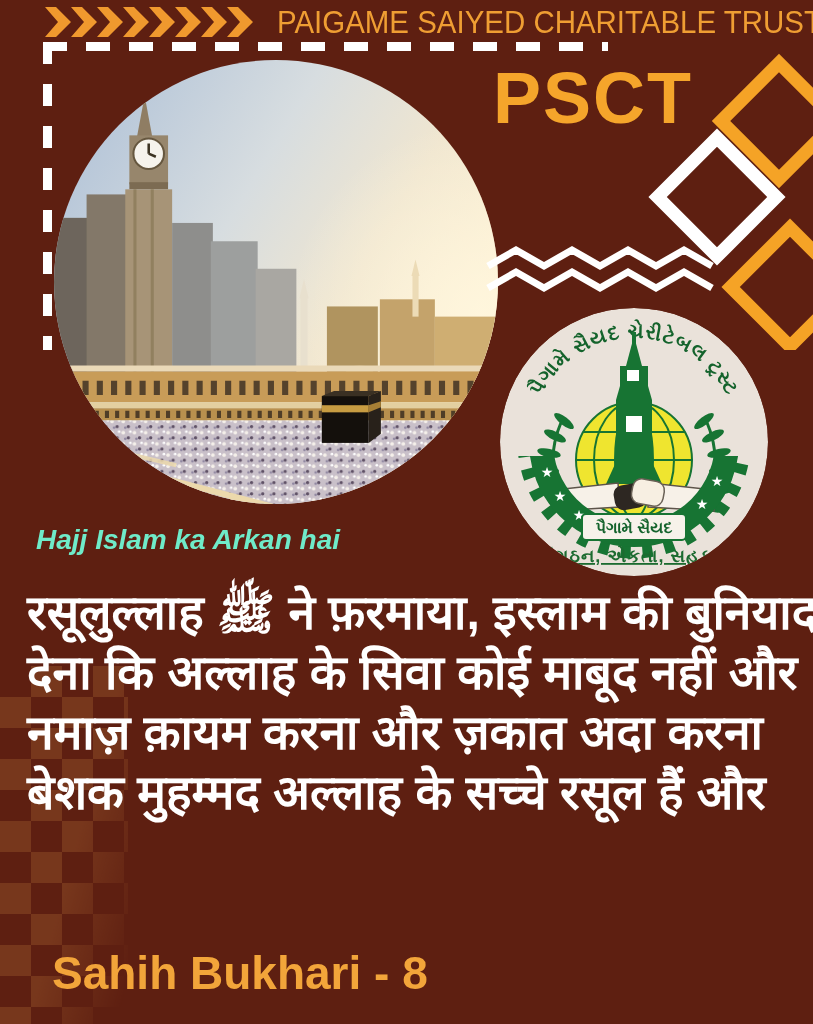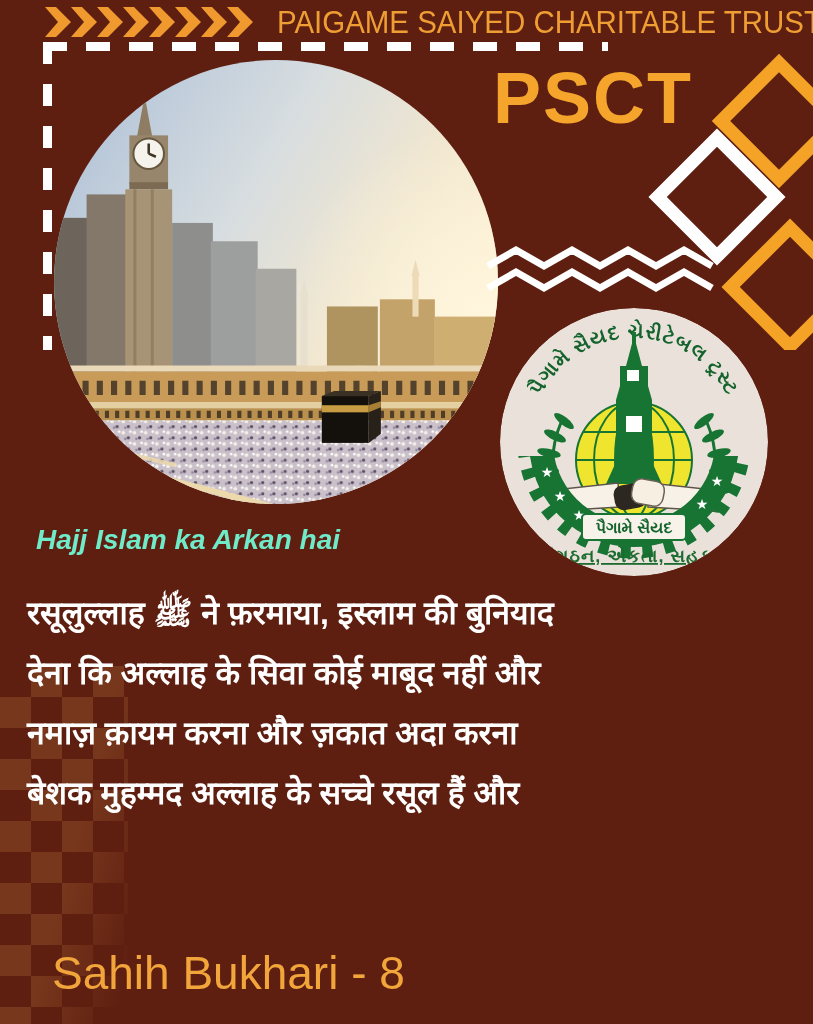--- a/index.html
+++ b/index.html
@@ -47,26 +47,26 @@
   .badge{left:500px; top:308px; width:268px; height:268px;}
   .badge svg{display:block;}
 
   .subtitle{
     left:36px; top:524px; font-size:28px; font-weight:700; font-style:italic;
     color:#6FEBC9; white-space:nowrap;
   }
 
   .hadith{
     left:27px; top:583px; width:780px; color:#FFFFFF;
-    font-size:32px; line-height:60px; font-weight:600;
+    font-size:48px; line-height:60px; font-weight:600;
   }
   .hadith div{white-space:nowrap;}
 
   .reference{
-    left:52px; top:946px; font-size:46px; font-weight:400; color:#F2A53A;
+    left:52px; top:946px; font-size:46px; font-weight:700; color:#F2A53A;
     white-space:nowrap;
   }
 
   .corner-pattern{
     left:0; top:666px; width:128px; height:358px;
     background-image:
       linear-gradient(45deg,#8d4b26 25%,transparent 25%,transparent 75%,#8d4b26 75%),
       linear-gradient(45deg,#8d4b26 25%,transparent 25%,transparent 75%,#8d4b26 75%);
     background-size:62px 62px;
     background-position:0 0,31px 31px;

